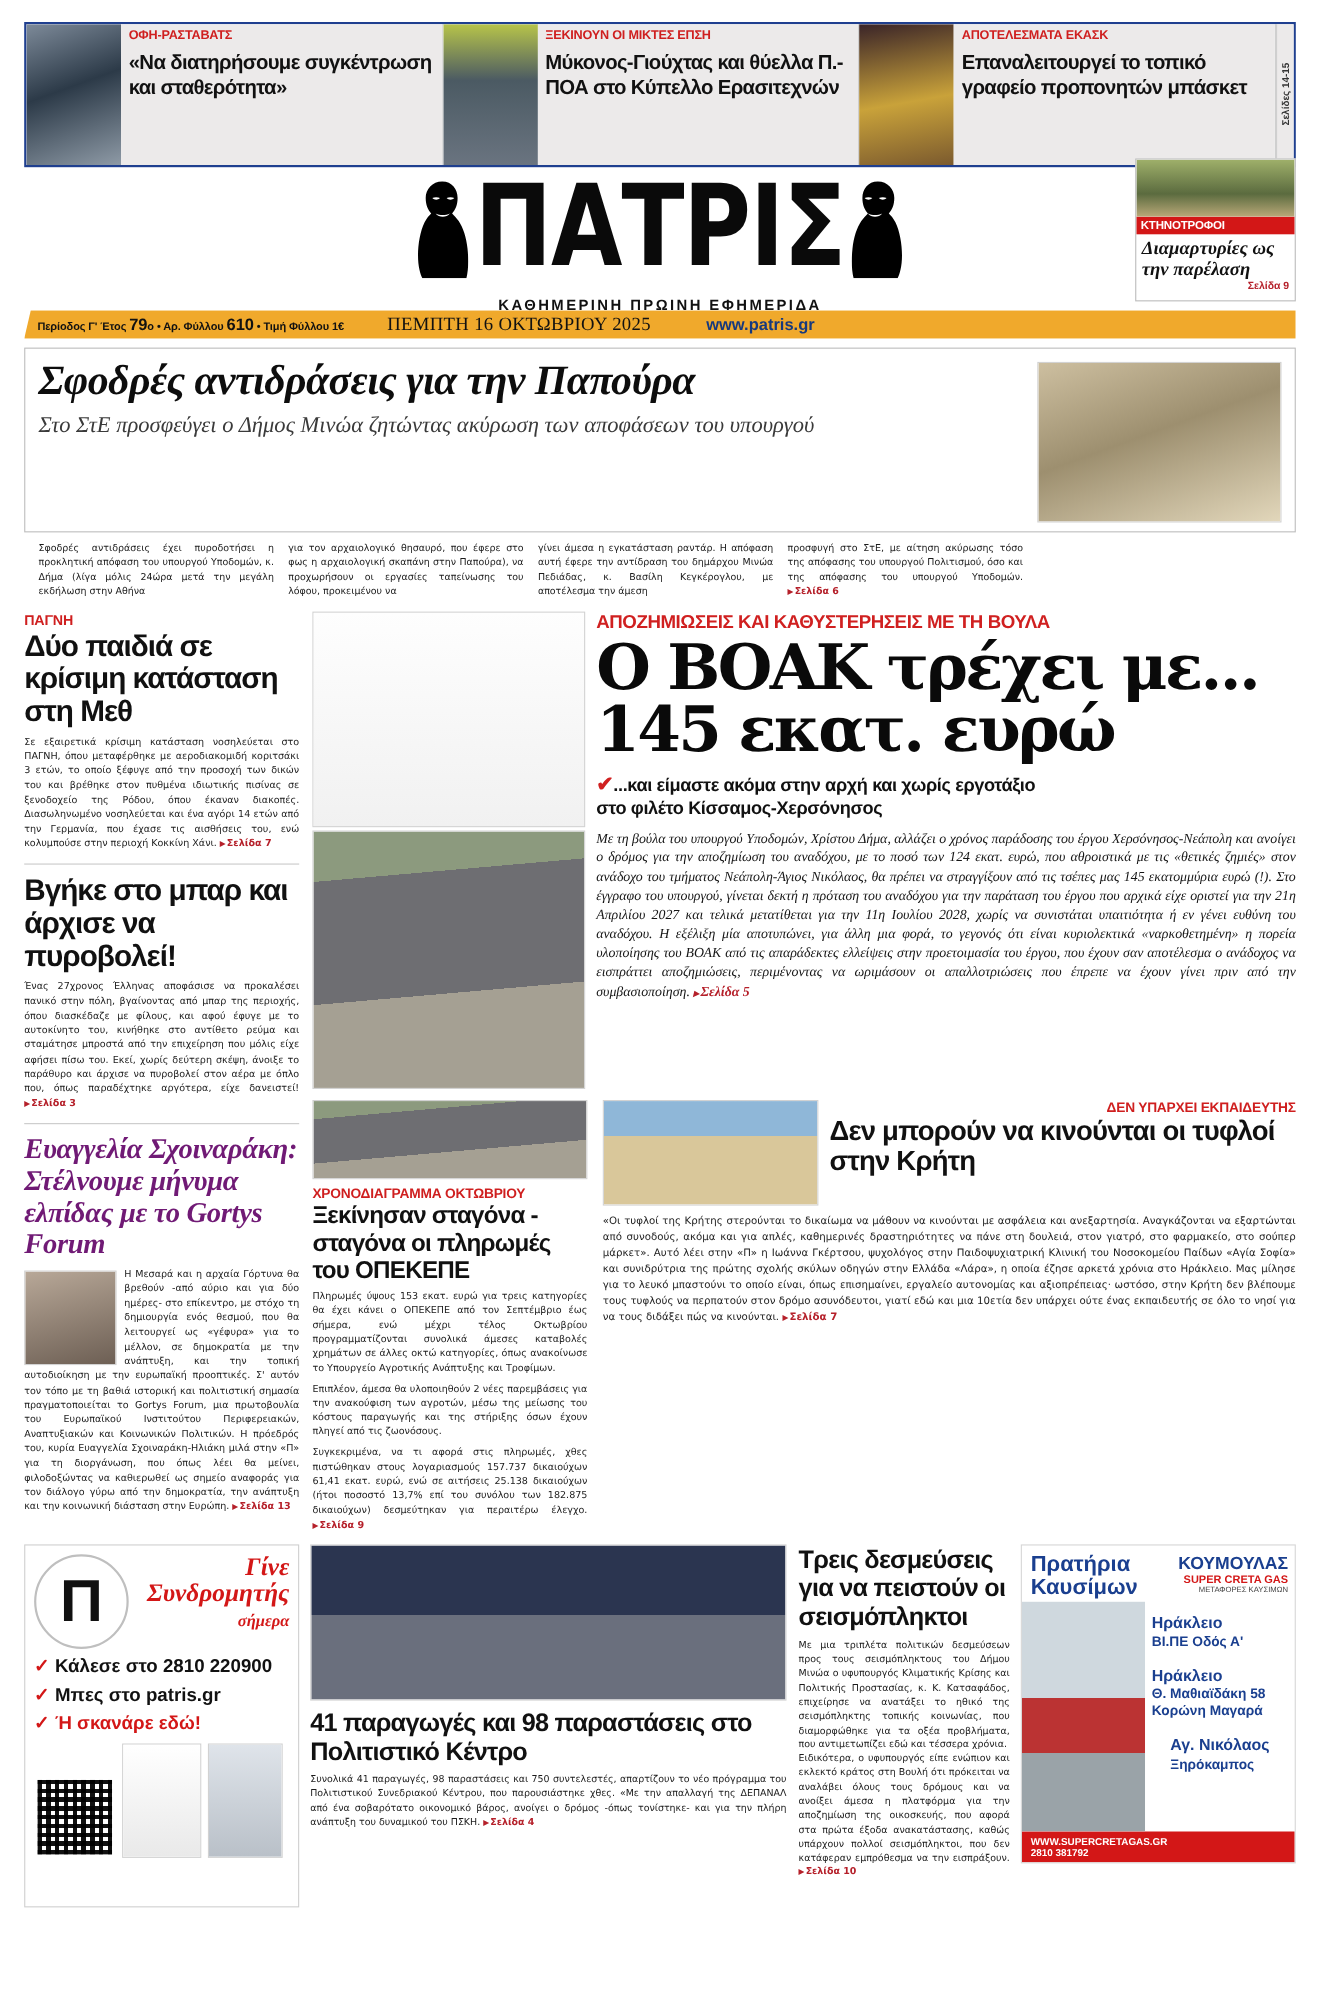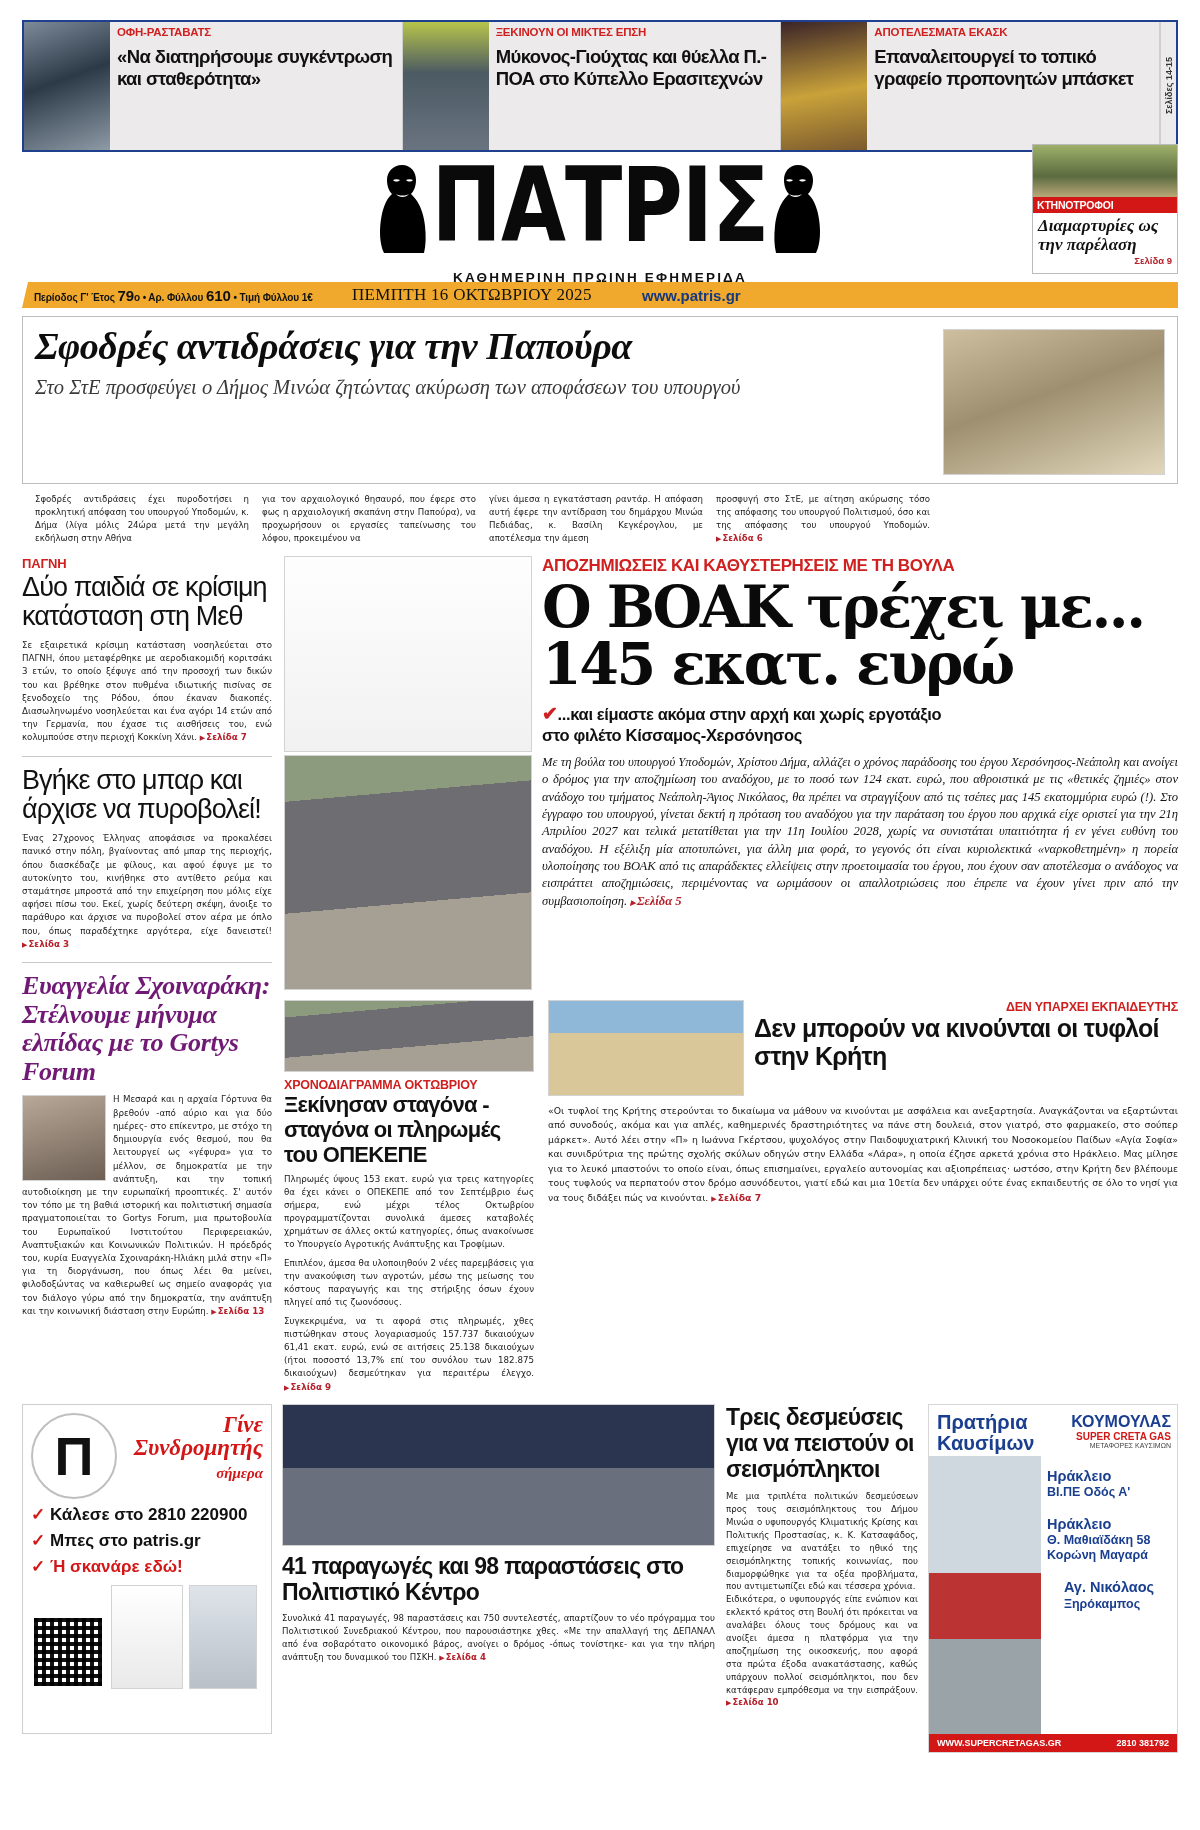--- a/index.html
+++ b/index.html
@@ -133,21 +133,21 @@
   .colA { flex:0 0 250px; }
   .colB { flex:1; min-width:0; }
 
   .hr { height:1px; background:#c9c9c9; margin:11px 0 9px; }
 
   .kicker-red {
     color:#cf1f1f; font-family:"Liberation Sans", sans-serif;
     font-weight:bold; font-size:13px; letter-spacing:-.2px;
   }
   .h-black {
-    font-family:"Liberation Sans", sans-serif; font-weight:normal;
+    font-family:"Liberation Sans", sans-serif; font-weight:bold;
     font-size:27px; line-height:1.1; color:#111; letter-spacing:-.9px; margin-top:2px;
   }
   .h-ital {
     font-family:"Liberation Serif", serif; font-style:italic; font-weight:bold;
     font-size:26px; line-height:1.1; color:#701a75; letter-spacing:-.3px;
   }
   .colA .body-t { font-size:8.7px; line-height:1.52; margin-top:7px; }
 
   
   .boak { display:flex; gap:10px; }
@@ -212,21 +212,21 @@
     font-family:"Liberation Sans", sans-serif; font-weight:bold;
     color:#1a3f8f; font-size:20px; line-height:1.05; padding:7px 8px 2px;
   }
   .gas-brand { font-family:"Liberation Sans", sans-serif; font-weight:bold; color:#1a3f8f; font-size:16px; }
   .gas-row {
     display:flex; gap:6px; align-items:flex-start;
     font-family:"Liberation Sans", sans-serif; font-weight:bold;
     color:#1a3f8f; font-size:14.5px; line-height:1.2; padding:6px 8px;
   }
   .gas-bar { background:#d31717; color:#fff; font-size:9px; font-weight:bold;
-    font-family:"Liberation Sans", sans-serif; padding:4px 8px; display:flex; justify-content:space-between; }
+    font-family:"Liberation Sans", sans-serif; padding:4px 8px; display:flex; justify-content:space-between;flex-direction:column; }
 
   
   .img-coach{background:linear-gradient(160deg,#7d8a99,#2c3a48 45%,#8e9aa6);}
   .img-balls{background:linear-gradient(180deg,#b7c44a,#4b5a63 40%,#6a7480);}
   .img-bask{background:linear-gradient(170deg,#3a2428,#c9a23a 55%,#7b5a2e);}
   .img-cattle{background:linear-gradient(180deg,#9fb06a,#5b6b3f 60%,#b9a878);}
   .img-papoura{background:linear-gradient(160deg,#cdbfa0,#9d8f6f 45%,#e2d7bb);}
   .img-road{background:linear-gradient(175deg,#8c9a7e 0 18%,#6e6e72 18% 62%,#a5a093 62% 100%);}
   .img-doc{background:linear-gradient(180deg,#fefefe,#f1f1f1);}
   .img-beach{background:linear-gradient(180deg,#8fb7d8 0 34%,#d9c79a 34% 100%);}
@@ -481,21 +481,21 @@
           <div class="h-mid" style="font-size:23px;">Τρεις δεσμεύσεις για να πειστούν οι σεισμόπληκτοι</div>
           <div class="body-t" style="margin-top:8px;">Με μια τριπλέτα πολιτικών δεσμεύσεων προς τους σεισμόπληκτους του Δήμου Μινώα ο υφυπουργός Κλιματικής Κρίσης και Πολιτικής Προστασίας, κ. Κ. Κατσαφάδος, επιχείρησε να ανατάξει το ηθικό της σεισμόπληκτης τοπικής κοινωνίας, που διαμορφώθηκε για τα οξέα προβλήματα, που αντιμετωπίζει εδώ και τέσσερα χρόνια.</div>
           <div class="body-t">
             <span>Ειδικότερα, ο υφυπουργός είπε ενώπιον και εκλεκτό κράτος στη Βουλή ότι πρόκειται να αναλάβει όλους τους δρόμους και να ανοίξει άμεσα η πλατφόρμα για την αποζημίωση της οικοσκευής, που αφορά στα πρώτα έξοδα ανακατάστασης, καθώς υπάρχουν πολλοί σεισμόπληκτοι, που δεν κατάφεραν εμπρόθεσμα να την εισπράξουν.</span>
             <span class="pg">Σελίδα 10</span>
           </div>
         </div>
       </div>
     </div>
 
-    <div class="b-gas" style="height:349px;display:flex;flex-direction:column;">
+    <div class="b-gas" style="height:290px;display:flex;flex-direction:column;">
       <div style="display:flex;align-items:flex-start;">
         <div class="gas-title">
           <span>Πρατήρια</span><br>
           <span>Καυσίμων</span>
         </div>
         <div style="padding:8px 6px 0 0;text-align:right;flex:1;">
           <div class="gas-brand">ΚΟΥΜΟΥΛΑΣ</div>
           <div style="font-family:'Liberation Sans',sans-serif;font-weight:bold;font-size:10px;color:#d31717;">SUPER CRETA GAS</div>
           <div style="font-family:'Liberation Sans',sans-serif;font-size:7px;color:#444;">ΜΕΤΑΦΟΡΕΣ ΚΑΥΣΙΜΩΝ</div>
         </div>

